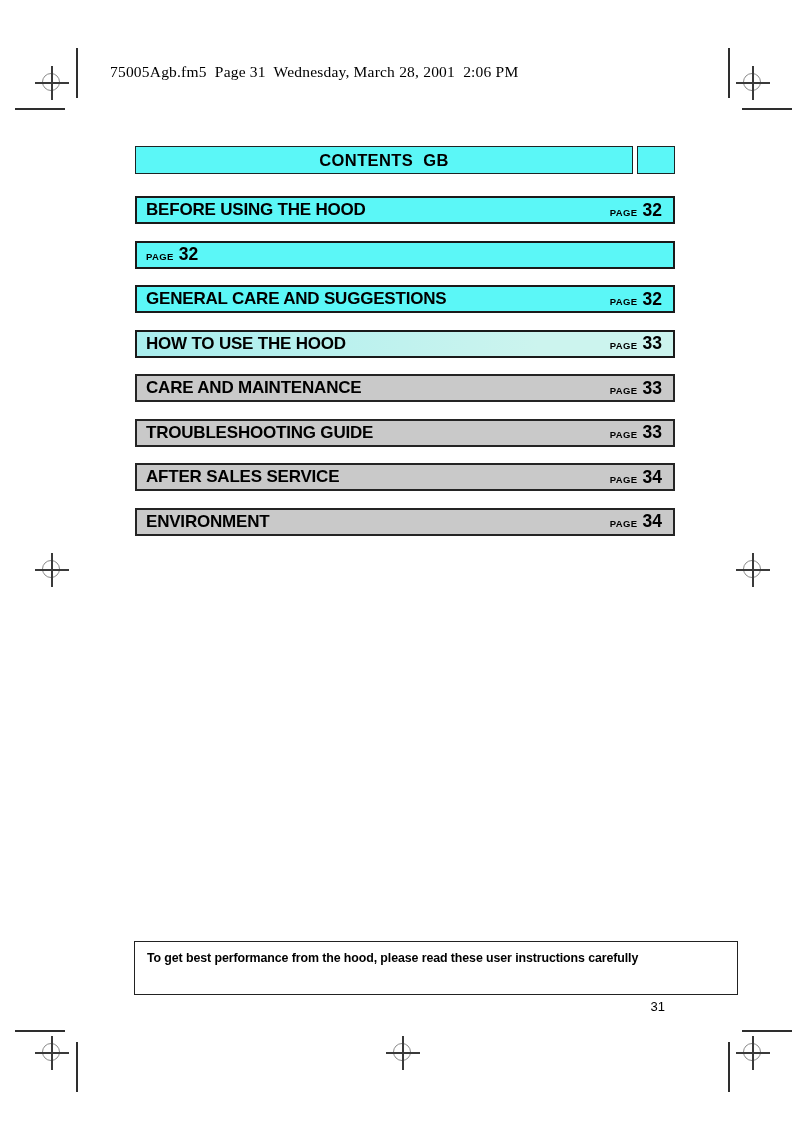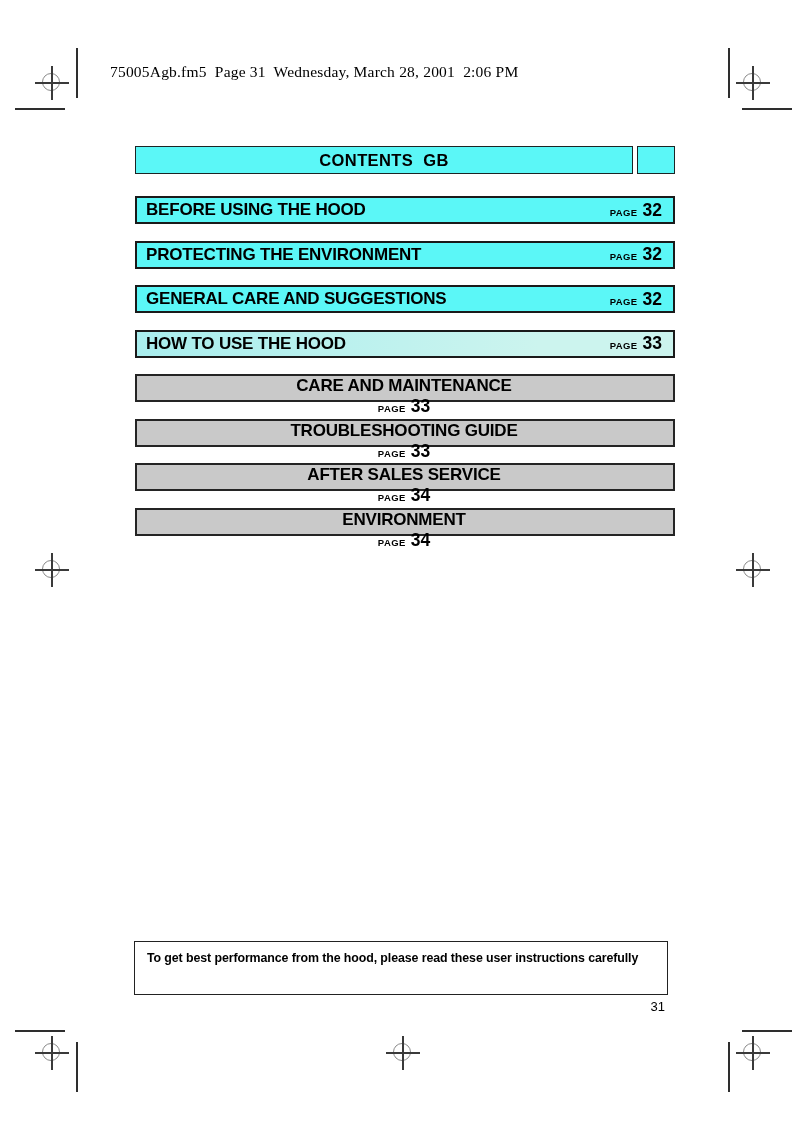--- a/index.html
+++ b/index.html
@@ -39,30 +39,30 @@
   }
   .toc-row{
     box-sizing:border-box;height:28px;margin-top:16.5px;
     border:2px solid var(--row-border);
     display:flex;align-items:center;justify-content:space-between;
     padding:0 11px 0 9px;
   }
   .toc-row:first-of-type{margin-top:22px;}
   .toc-row.cyan{background:var(--cyan);}
   .toc-row.pale-cyan{background:linear-gradient(90deg,var(--pale1) 0%,var(--pale2) 75%,var(--pale2) 100%);}
-  .toc-row.gray{background:var(--gray);border-color:#242424;flex-direction:column;}
+  .toc-row.gray{background:var(--gray);border-color:#242424;}
   .toc-row .row-label{
     font-weight:bold;font-size:17px;color:#000;letter-spacing:-0.2px;white-space:nowrap;
   }
   .toc-row .row-page{display:flex;align-items:baseline;gap:5px;}
   .toc-row .page-word{font-weight:bold;font-size:9.5px;letter-spacing:.4px;color:#000;}
   .toc-row .page-num{font-weight:bold;font-size:17.5px;color:#000;}
   
   .note-box{
-    position:absolute;left:134px;top:941px;width:534px;height:54px;
+    position:absolute;left:134px;top:941px;width:604px;height:54px;
     box-sizing:border-box;border:1.4px solid #222;background:#fff;
     padding:9px 0 0 12px;
   }
   .note-text{font-weight:bold;font-size:12.4px;color:#000;white-space:nowrap;letter-spacing:-0.1px;}
   
   .folio{
     position:absolute;left:128px;top:999px;width:537px;text-align:right;
     font-size:13px;color:#000;
   }
 </style>
@@ -127,21 +127,20 @@
   </div>
   <div id="toc-rows">
       <div class="toc-row cyan">
         <span class="row-label">BEFORE USING THE HOOD</span>
         <span class="row-page">
           <span class="page-word">PAGE</span>
           <span class="page-num">32</span>
         </span>
       </div>
       <div class="toc-row cyan">
-        <span class="row-label">PROTECTING THE ENVIRONMENT</span>
         <span class="row-page">
           <span class="page-word">PAGE</span>
           <span class="page-num">32</span>
         </span>
       </div>
       <div class="toc-row cyan">
         <span class="row-label">GENERAL CARE AND SUGGESTIONS</span>
         <span class="row-page">
           <span class="page-word">PAGE</span>
           <span class="page-num">32</span>

